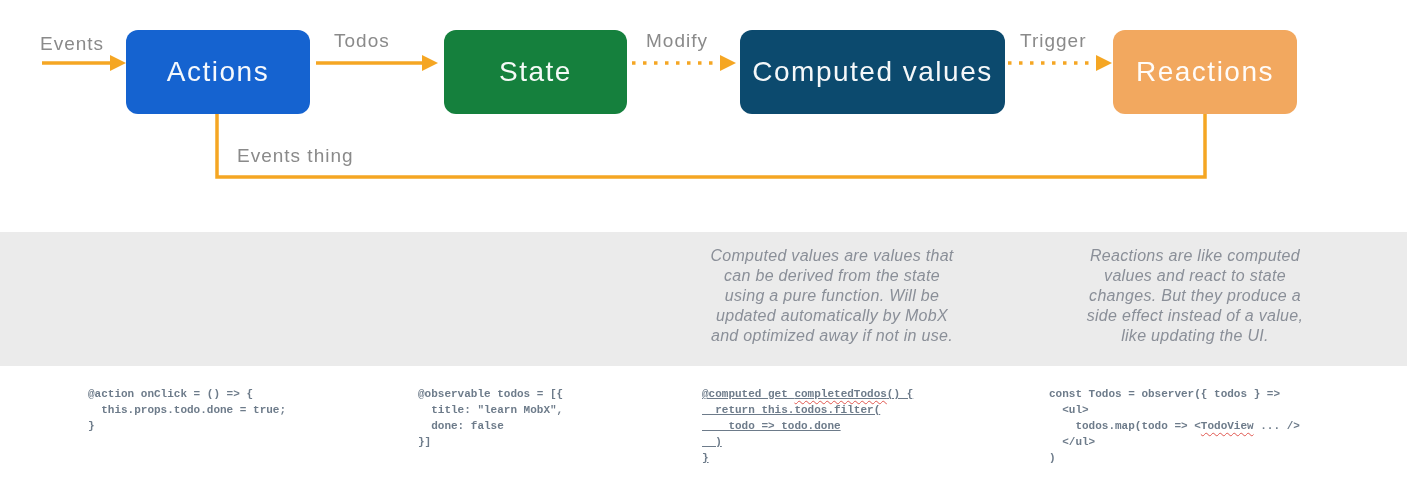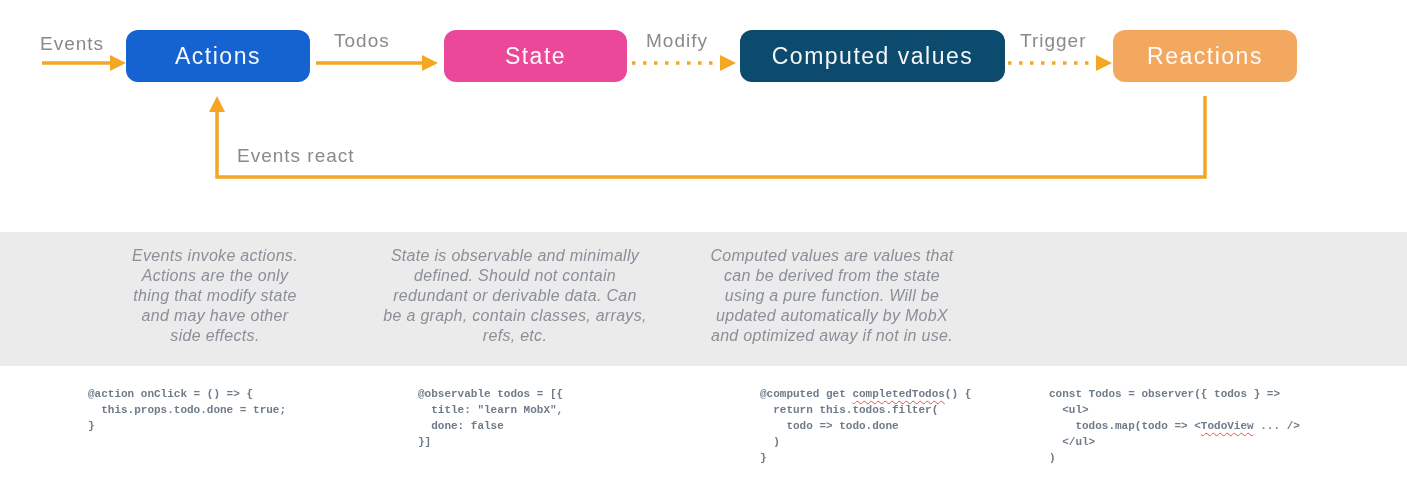--- a/index.html
+++ b/index.html
@@ -3,23 +3,23 @@
 <meta charset="utf-8">
 <style>
   * { box-sizing: border-box; margin: 0; padding: 0; }
   body { background: #ffffff; font-family: "Liberation Sans", sans-serif; }
   .stage { position: relative; width: 1407px; height: 483px; background: #ffffff; overflow: hidden; }
 
   
   .diagram { position: absolute; left: 0; top: 0; width: 1407px; height: 232px; margin-left: 20px; }
   .arrows-svg { position: absolute; left: 0; top: 0; }
   .node {
-    position: absolute; top: 30px; height: 52px; border-radius: 12px;
+    position: absolute; top: 30px; height: 84px; border-radius: 12px;
     display: flex; align-items: center; justify-content: center;
-    color: rgba(255,255,255,0.96); font-size: 23px; letter-spacing: 1.5px; font-weight: 400;
+    color: rgba(255,255,255,0.96); font-size: 28px; letter-spacing: 1.5px; font-weight: 400;
   }
   .node-actions  { left: 106px;  width: 184px; }
   .node-state    { left: 424px;  width: 183px; }
   .node-computed { left: 720px;  width: 265px; }
   .node-reactions{ left: 1093px; width: 184px; }
   .edge-label {
     position: absolute; color: #8A8A8A; font-size: 19px; letter-spacing: 1px; white-space: nowrap;
   }
   .lbl-events   { left: 20px;   top: 33px; }
   .lbl-modify   { left: 314px;  top: 30px; }
@@ -40,21 +40,21 @@
   .desc-reactions{ left: 1045px; }
 
   
   .code {
     position: absolute; top: 386px; margin: 0;
     font-family: "Liberation Mono", monospace; font-weight: bold;
     font-size: 11px; line-height: 16px; color: #6D7B8A; white-space: pre;
   }
   .code-actions  { left: 88px; }
   .code-state    { left: 418px; }
-  .code-computed { left: 760px; }
+  .code-computed { left: 702px; text-decoration: underline; }
   .code-reactions{ left: 1049px; }
   .sq {
     text-decoration: underline;
     text-decoration-style: wavy;
     text-decoration-color: #E0564F;
     text-decoration-thickness: 1px;
     text-underline-offset: 3px;
   }
 </style>
 </head>
@@ -80,52 +80,47 @@
 
         <polyline points="1185,96 1185,177 197,177 197,110" fill="none" stroke-width="3.5"></polyline>
         <polygon points="189,112 197,96 205,112" stroke="none"></polygon>
       </g>
     </svg>
 
     <span class="edge-label lbl-events">Events</span>
     <span class="edge-label lbl-modify">Todos</span>
     <span class="edge-label lbl-updates">Modify</span>
     <span class="edge-label lbl-trigger">Trigger</span>
-    <span class="edge-label lbl-feedback">Events react</span>
+    <span class="edge-label lbl-feedback">Events thing</span>
 
     <div class="node node-actions" style="background: rgb(21, 99, 208);">
       <span>Actions</span>
     </div>
-    <div class="node node-state" style="background: #ec4899;">
+    <div class="node node-state" style="background: #15803d;">
       <span>State</span>
     </div>
     <div class="node node-computed" style="background: #0c4a6e;">
       <span>Computed values</span>
     </div>
     <div class="node node-reactions" style="background: rgb(242, 168, 95);">
       <span>Reactions</span>
     </div>
   </div>
 
   <div class="band">
-    <div class="desc desc-actions">Events invoke actions.
-Actions are the only
-thing that modify state
-and may have other
-side effects.</div>
-    <div class="desc desc-state">State is observable and minimally
-defined. Should not contain
-redundant or derivable data. Can
-be a graph, contain classes, arrays,
-refs, etc.</div>
     <div class="desc desc-computed">Computed values are values that
 can be derived from the state
 using a pure function. Will be
 updated automatically by MobX
 and optimized away if not in use.</div>
+    <div class="desc desc-reactions">Reactions are like computed
+values and react to state
+changes. But they produce a
+side effect instead of a value,
+like updating the UI.</div>
   </div>
 
   <pre class="code code-actions"><span>@action onClick = () =&gt; {
   this.props.todo.done = true;
 }</span><span class="sq"></span><span></span></pre>
 
   <pre class="code code-state"><span>@observable todos = [{
   title: "learn MobX",
   done: false
 }]</span><span class="sq"></span><span></span></pre>

